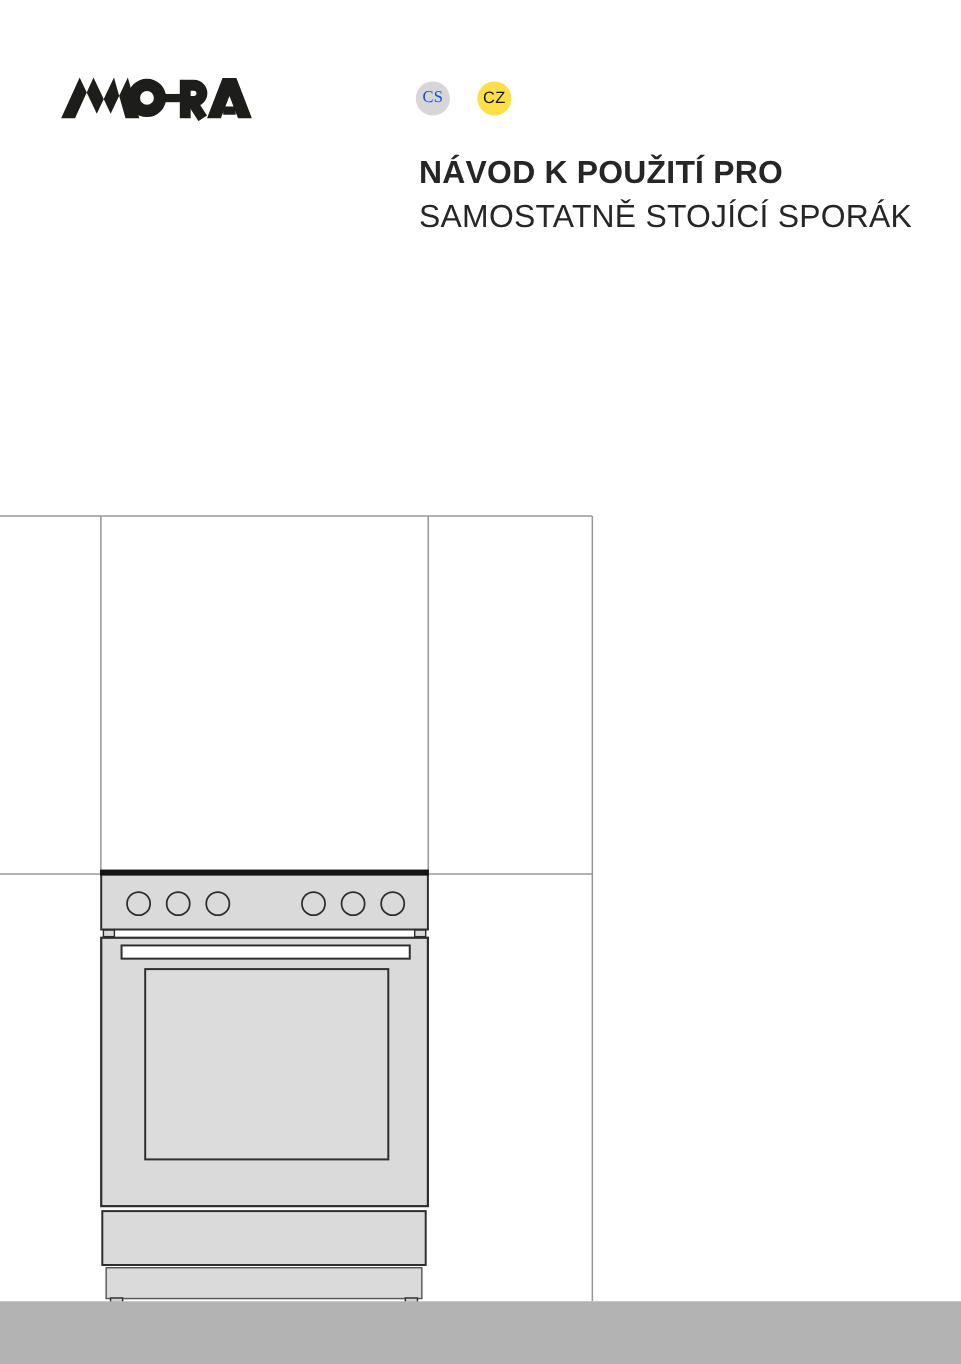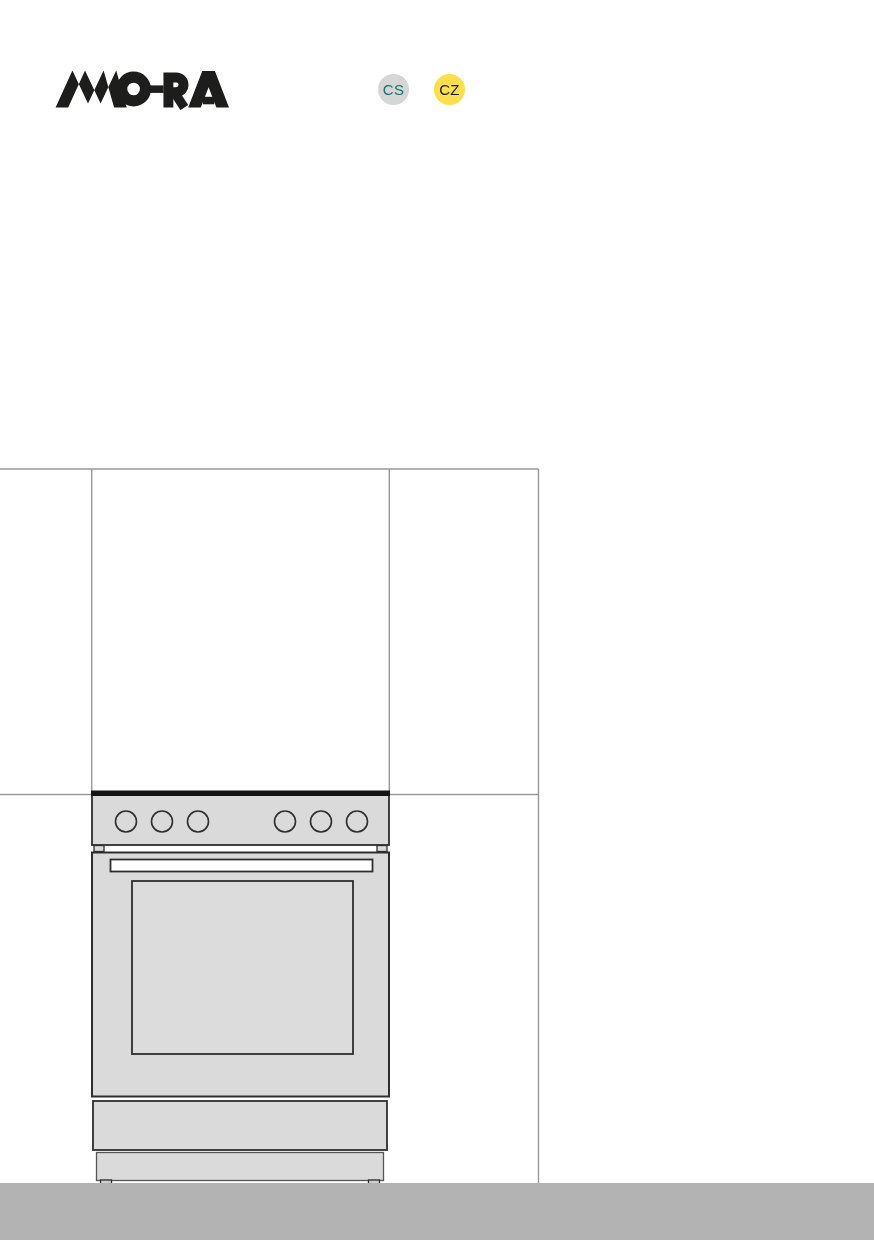--- a/index.html
+++ b/index.html
@@ -6,21 +6,21 @@
   body{width:874px;height:1240px;font-family:"Liberation Sans",sans-serif;}
   .page{position:relative;width:874px;height:1240px;background:#ffffff;overflow:hidden;}
 
   
   .logo{position:absolute;left:55px;top:68px;width:174px;height:42px;}
 
   
   .badge{position:absolute;width:31px;height:31px;border-radius:50%;
          display:flex;align-items:center;justify-content:center;
          font-size:15px;letter-spacing:.3px;}
-  .badge-cs{left:378px;top:74px;background:#d6d6d6;color:#0f766e;}
+  .badge-cs{left:378px;top:74px;background:#d6d6d6;color:#1d4ed8;font-family:Liberation Serif, serif;}
   .badge-cz{left:434px;top:74px;background:#fde047;color:#161616;}
 
   
   .title{position:absolute;left:381px;top:137px;color:#262626;}
   .title .t1{font-weight:700;font-size:29px;line-height:40px;letter-spacing:.2px;}
   .title .t2{font-weight:400;font-size:29px;line-height:40px;letter-spacing:.2px;}
 
   
   .illustration{position:absolute;left:0;top:0;width:874px;height:1240px;display:block;}
 
@@ -40,20 +40,24 @@
       <path d="M378,132 L378,31.5 L404,31.5 A24.5,24.5 0 0 1 404,80.5 L382,80.5" fill="none" stroke="#1d1d1b" stroke-width="33"></path>
       <path d="M400,84 L431,132" fill="none" stroke="#1d1d1b" stroke-width="31"></path>
       <polygon points="444,132 491,10 533,10 580,132 538,132 512,64 486,132"></polygon>
       <rect x="493" y="96" width="38" height="25"></rect>
     </g>
   </svg>
 
   <span class="badge badge-cs">CS</span>
   <span class="badge badge-cz">CZ</span>
 
+  <div class="title">
+    <div class="t1">NÁVOD K POUŽITÍ PRO</div>
+    <div class="t2">SAMOSTATNĚ STOJÍCÍ SPORÁK</div>
+  </div>
 
   <svg class="illustration" viewBox="0 0 874 1240">
 
     <g stroke="#999999" stroke-width="1.4" fill="none">
       <path d="M0,469 H538.5"></path>
       <path d="M91.7,469 V792"></path>
       <path d="M389.3,469 V792"></path>
       <path d="M538.5,469 V1183"></path>
       <path d="M0,794.5 H92"></path>
       <path d="M389.5,794.5 H538.5"></path>

